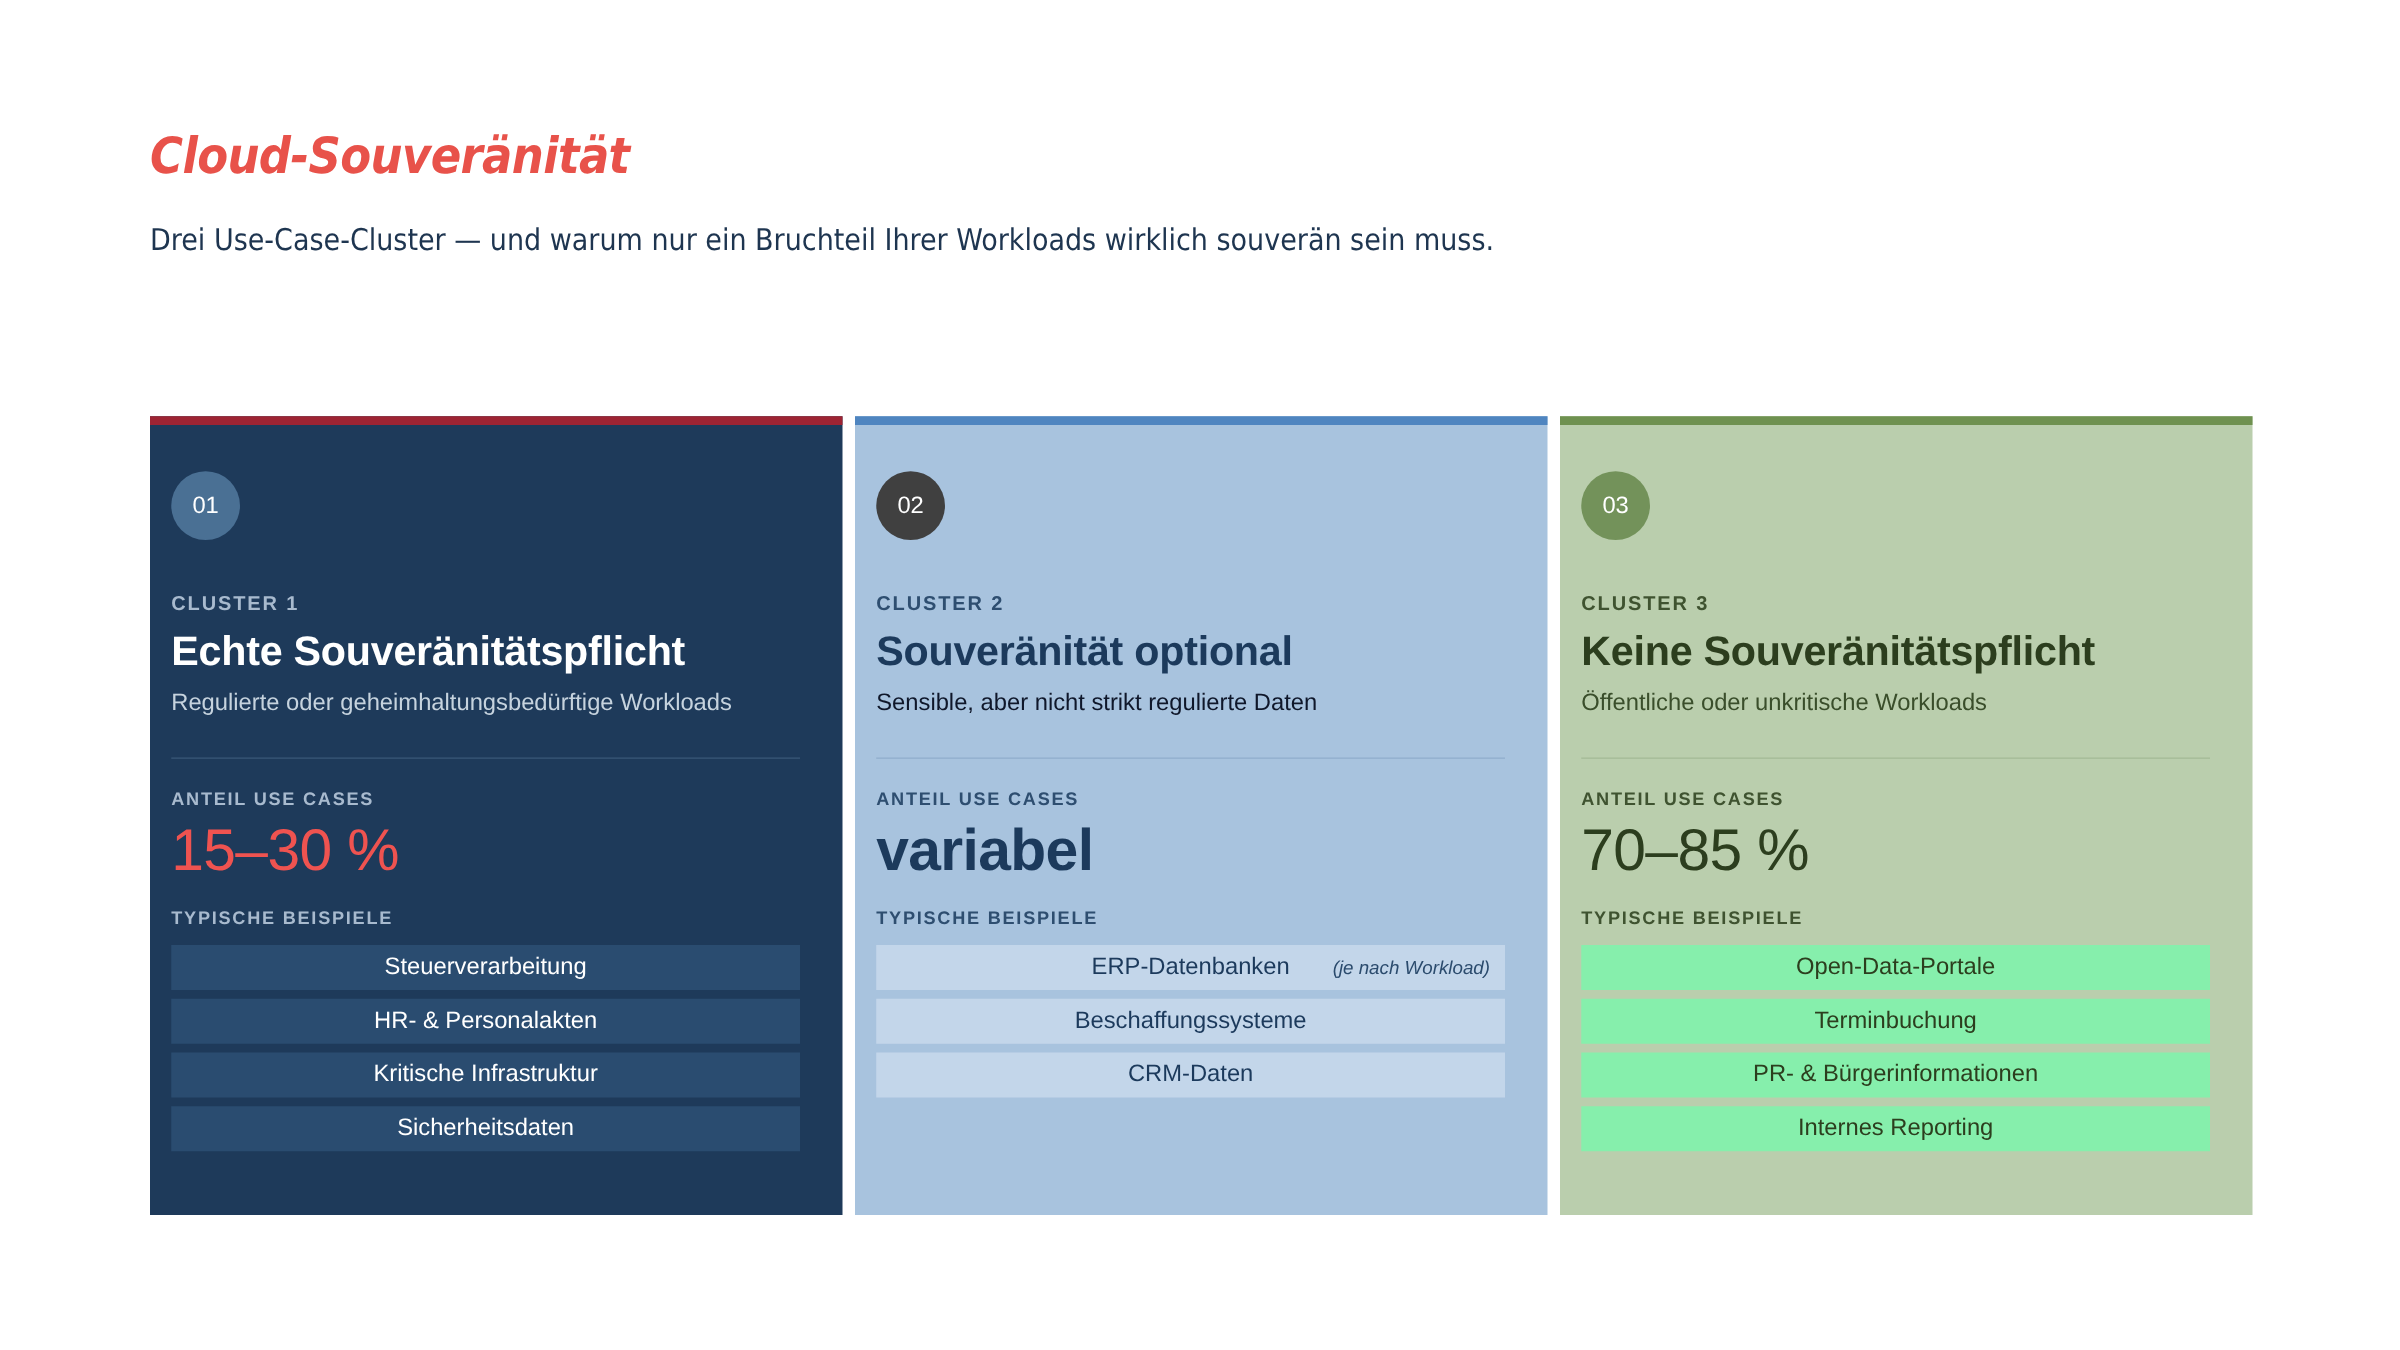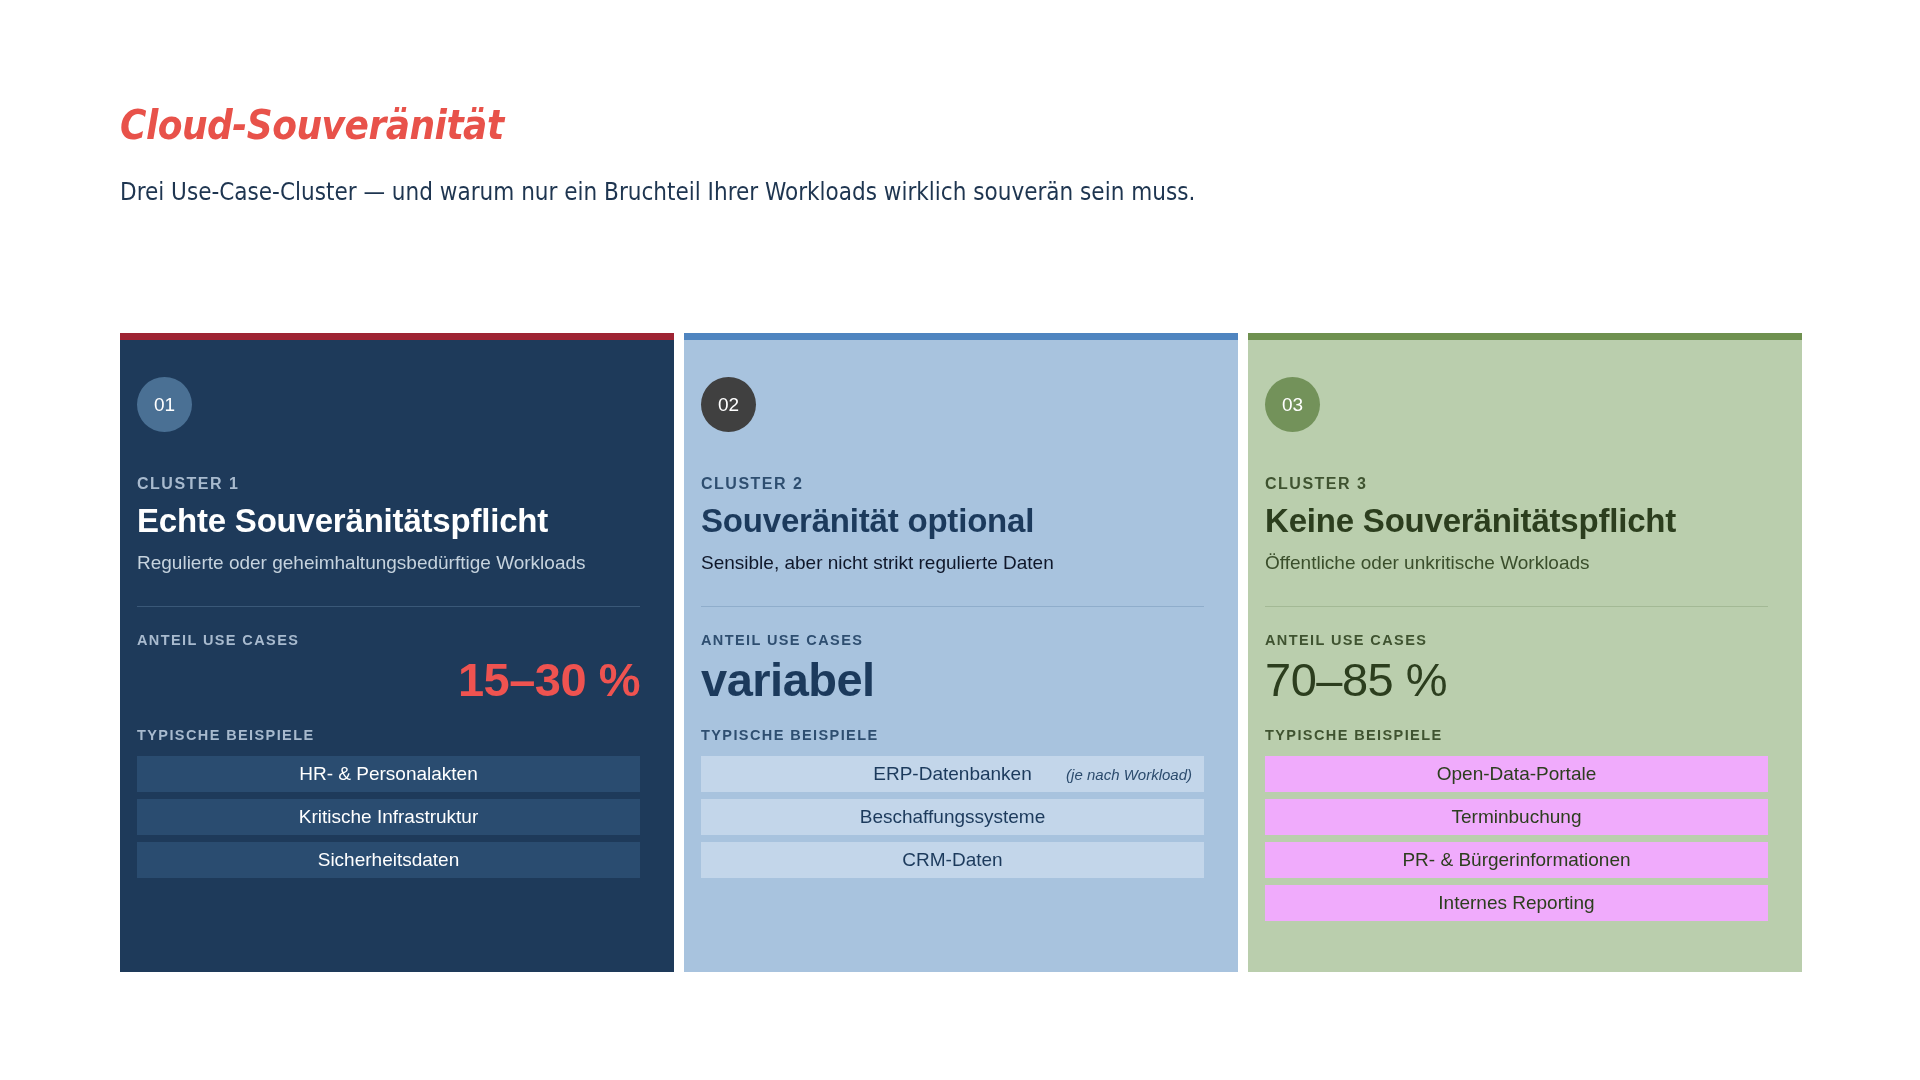--- a/index.html
+++ b/index.html
@@ -174,21 +174,21 @@
   
   .card--1 { background: #1e3a5a; }
   .card--1 .card-accent { background: #9e2433; }
   .card--1 .badge { background: #4a7094; }
   .card--1 .eyebrow,
   .card--1 .stat-label,
   .card--1 .examples-label { color: #a8bace; }
   .card--1 .card-title { color: #ffffff; }
   .card--1 .card-desc { color: #c6d3de; }
   .card--1 .divider { background: #3a5878; }
-  .card--1 .stat-value { color: #ef5350; font-weight: 700; text-align: right; }
+  .card--1 .stat-value { color: #ef5350; font-weight: 400; }
   .card--1 .example-item { background: #2a4c70; color: #ffffff; }
 
   
   .card--2 { background: #a8c3de; }
   .card--2 .card-accent { background: #4f85c0; }
   .card--2 .badge { background: #404040; }
   .card--2 .eyebrow,
   .card--2 .stat-label,
   .card--2 .examples-label { color: #2e4e70; }
   .card--2 .card-title { color: #1c3a5c; }
@@ -202,21 +202,21 @@
   .card--3 { background: #bacead; }
   .card--3 .card-accent { background: #6f9150; }
   .card--3 .badge { background: #73925a; }
   .card--3 .eyebrow,
   .card--3 .stat-label,
   .card--3 .examples-label { color: #3f5330; }
   .card--3 .card-title { color: #2c3e1e; font-weight: 700; }
   .card--3 .card-desc { color: #3a4e2b; }
   .card--3 .divider { background: #a3b995; }
   .card--3 .stat-value { color: #2c3e1e; font-weight: 400; }
-  .card--3 .example-item { background: #f0abfc; color: #2c3e1e; }
+  .card--3 .example-item { background: #86efac; color: #2c3e1e; }
 </style>
 </head>
 <body>
 
 <div class="page">
 
   <div class="header">
     <div class="page-title">Cloud-Souveränität</div>
     <div class="page-subtitle">Drei Use-Case-Cluster — und warum nur ein Bruchteil Ihrer Workloads wirklich souverän sein muss.</div>
   </div>
@@ -228,20 +228,23 @@
       <div class="badge">01</div>
       <div class="eyebrow">CLUSTER 1</div>
       <div class="card-title">Echte Souveränitätspflicht</div>
       <div class="card-desc">Regulierte oder geheimhaltungsbedürftige Workloads</div>
       <div class="divider"></div>
       <div class="stat-label">ANTEIL USE CASES</div>
       <div class="stat-value">15–30 %</div>
       <div class="examples-label">TYPISCHE BEISPIELE</div>
       <div class="examples">
         <div class="example-item">
+          <span>Steuerverarbeitung</span>
+        </div>
+        <div class="example-item">
           <span>HR- &amp; Personalakten</span>
         </div>
         <div class="example-item">
           <span>Kritische Infrastruktur</span>
         </div>
         <div class="example-item">
           <span>Sicherheitsdaten</span>
         </div>
       </div>
     </div>

